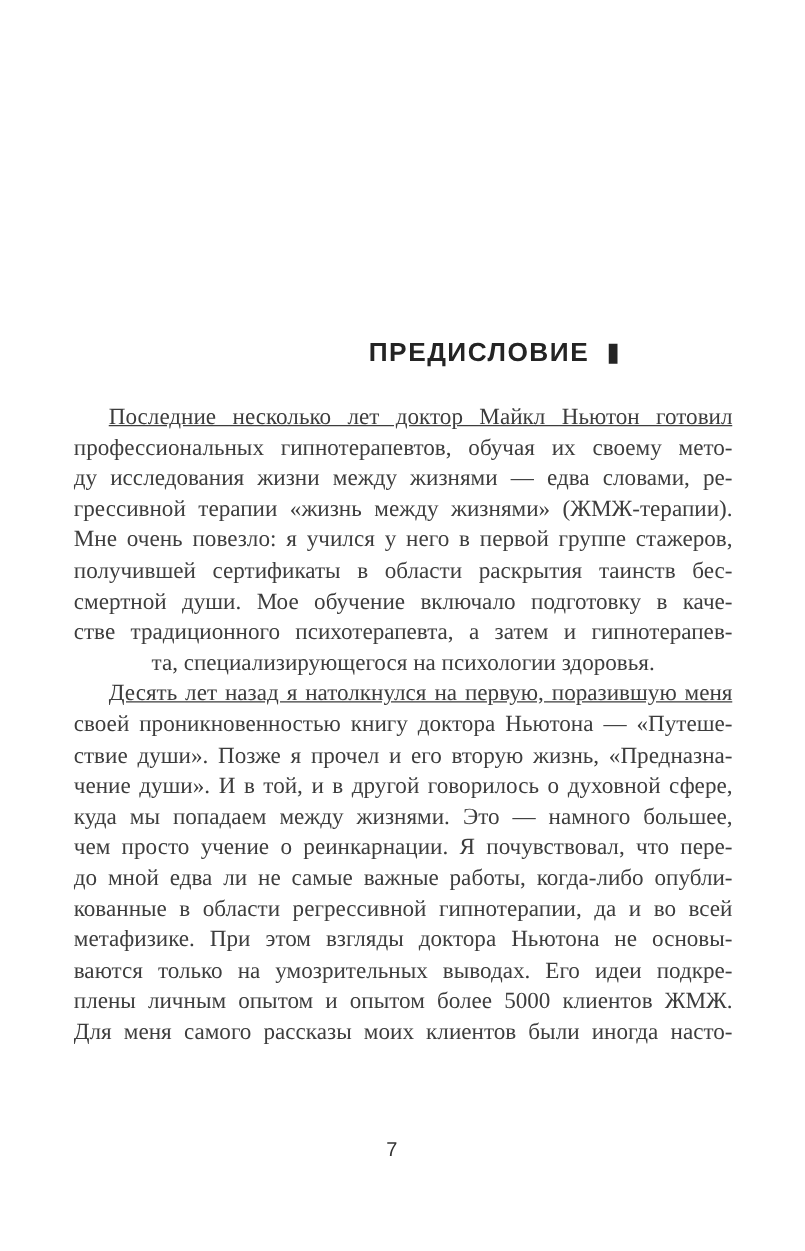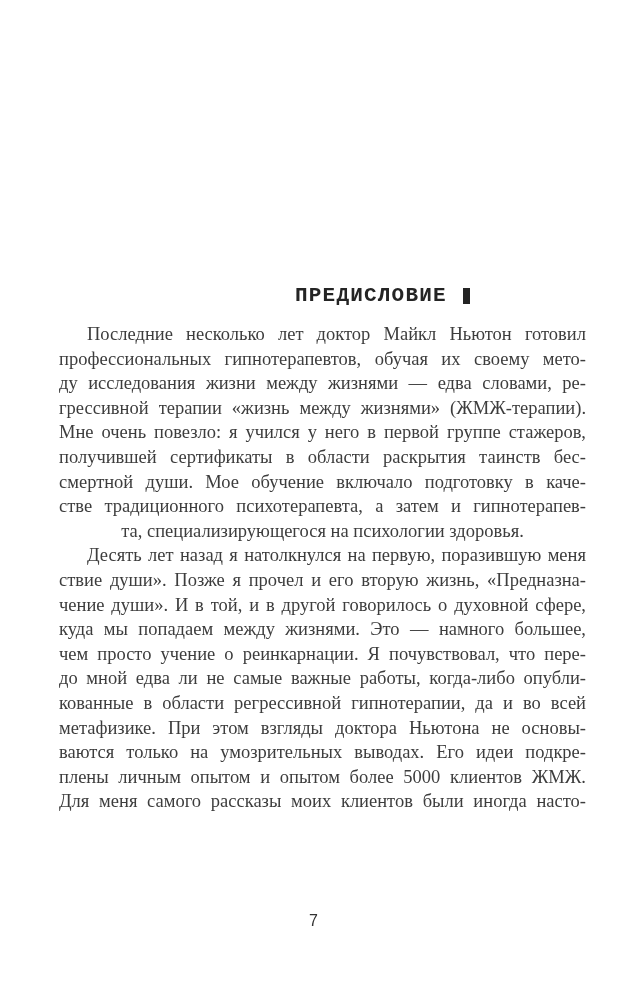--- a/index.html
+++ b/index.html
@@ -11,24 +11,24 @@
     position: relative;
     width: 644px;
     height: 1001px;
     background: #ffffff;
     overflow: hidden;
     font-family: "Liberation Serif", serif;
   }
   .heading {
     position: absolute;
     left: 295px;
-    top: 285px;
+    top: 272px;
     display: flex;
     align-items: center;
-    font-family: Liberation Mono, monospace;
+    font-family: Liberation Sans, sans-serif;
     font-weight: 700;
     font-size: 21px;
     line-height: 22px;
     letter-spacing: 1.2px;
     color: #242424;
     white-space: nowrap;
   }
   .heading-bar {
     display: inline-block;
     width: 7px;
@@ -51,21 +51,21 @@
   }
   .jline { text-align: justify; }
   .jline::after {
     content: "";
     display: inline-block;
     width: 100%;
     height: 0;
     vertical-align: top;
   }
   .plain { text-align: center; }
-  .indent { text-indent: 28px; }
+  .indent { text-indent: 28px; text-decoration: underline; }
   .folio {
     position: absolute;
     top: 912px;
     left: 50px;
     width: 527px;
     text-align: center;
     font-family: "Liberation Sans", sans-serif;
     font-size: 16px;
     color: #333333;
   }
@@ -85,20 +85,21 @@
     <div class="line jline">профессиональных гипнотерапевтов, обучая их своему мето-</div>
     <div class="line jline">ду исследования жизни между жизнями — едва словами, ре-</div>
     <div class="line jline">грессивной терапии «жизнь между жизнями» (ЖМЖ-терапии).</div>
     <div class="line jline">Мне очень повезло: я учился у него в первой группе стажеров,</div>
     <div class="line jline">получившей сертификаты в области раскрытия таинств бес-</div>
     <div class="line jline">смертной души. Мое обучение включало подготовку в каче-</div>
     <div class="line jline">стве традиционного психотерапевта, а затем и гипнотерапев-</div>
     <div class="line plain">та, специализирующегося на психологии здоровья.</div>
 
     <div class="line jline indent">Десять лет назад я натолкнулся на первую, поразившую меня</div>
+    <div class="line jline">своей проникновенностью книгу доктора Ньютона — «Путеше-</div>
     <div class="line jline">ствие души». Позже я прочел и его вторую жизнь, «Предназна-</div>
     <div class="line jline">чение души». И в той, и в другой говорилось о духовной сфере,</div>
     <div class="line jline">куда мы попадаем между жизнями. Это — намного большее,</div>
     <div class="line jline">чем просто учение о реинкарнации. Я почувствовал, что пере-</div>
     <div class="line jline">до мной едва ли не самые важные работы, когда-либо опубли-</div>
     <div class="line jline">кованные в области регрессивной гипнотерапии, да и во всей</div>
     <div class="line jline">метафизике. При этом взгляды доктора Ньютона не основы-</div>
     <div class="line jline">ваются только на умозрительных выводах. Его идеи подкре-</div>
     <div class="line jline">плены личным опытом и опытом более 5000 клиентов ЖМЖ.</div>
     <div class="line jline">Для меня самого рассказы моих клиентов были иногда насто-</div>

